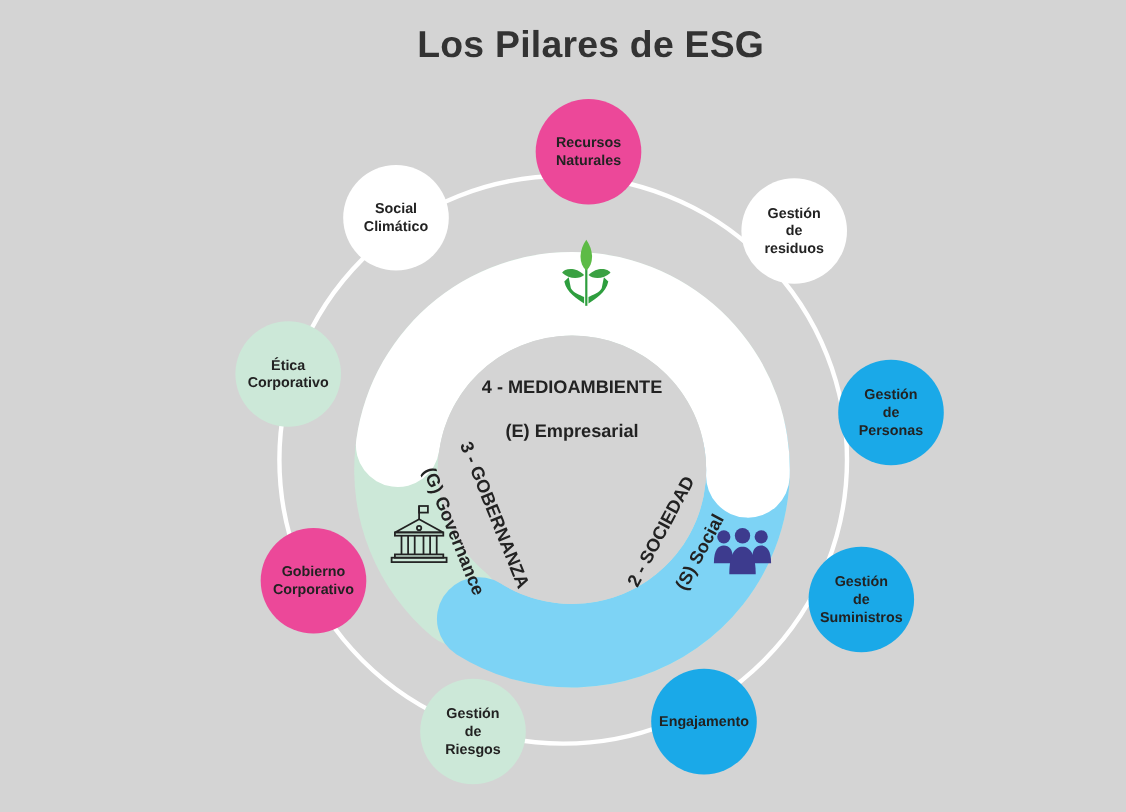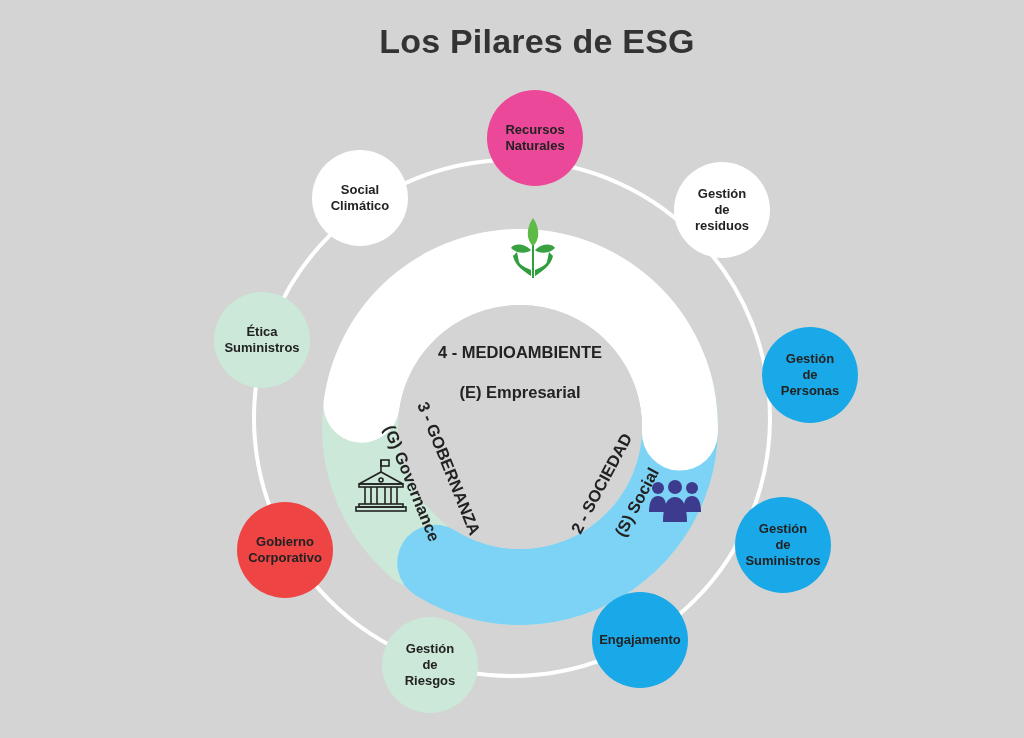--- a/index.html
+++ b/index.html
@@ -62,33 +62,33 @@
 
 <div id="nodes-layer">
     <div class="node" style="left: 487px; top: 90px; background: #ec4899;">Recursos
 Naturales</div>
     <div class="node" style="left: 312px; top: 150px; background: rgb(255, 255, 255);">Social
 Climático</div>
     <div class="node" style="left: 674px; top: 162px; background: rgb(255, 255, 255);">Gestión
 de
 residuos</div>
     <div class="node" style="left: 214px; top: 292px; background: rgb(204, 232, 216);">Ética
-Suministros</div>
+Corporativo</div>
     <div class="node" style="left: 762px; top: 327px; background: rgb(26, 169, 232);">Gestión
 de
 Personas</div>
-    <div class="node" style="left: 237px; top: 502px; background: #ef4444;">Gobierno
+    <div class="node" style="left: 237px; top: 480px; background: #ec4899;">Gobierno
 Corporativo</div>
     <div class="node" style="left: 735px; top: 497px; background: rgb(26, 169, 232);">Gestión
 de
 Suministros</div>
     <div class="node" style="left: 382px; top: 617px; background: rgb(204, 232, 216);">Gestión
 de
 Riesgos</div>
-    <div class="node" style="left: 592px; top: 592px; background: rgb(26, 169, 232);">Engajamento</div>
+    <div class="node" style="left: 592px; top: 608px; background: rgb(26, 169, 232);">Engajamento</div>
   </div>
 
 <div class="pillar-text" style="left:410px; top:322px; width:220px;">
   <span>4 - MEDIOAMBIENTE</span><br>
   <span style="font-weight:bold">(E) Empresarial</span>
 </div>
 
 <div class="pillar-text" style="left:520px; top:448px; width:180px; transform:rotate(-62deg);">
   <span>2 - SOCIEDAD</span><br>
   <span>(S) Social</span>

